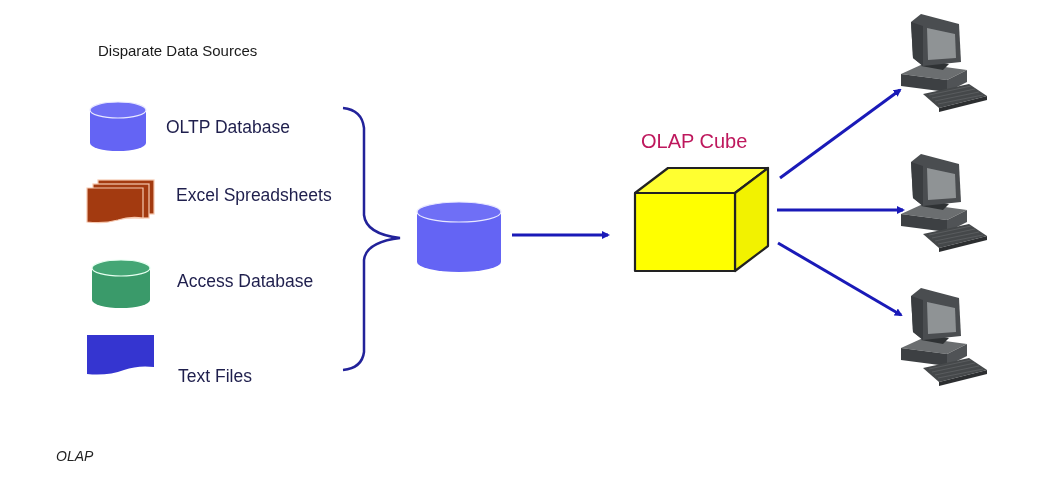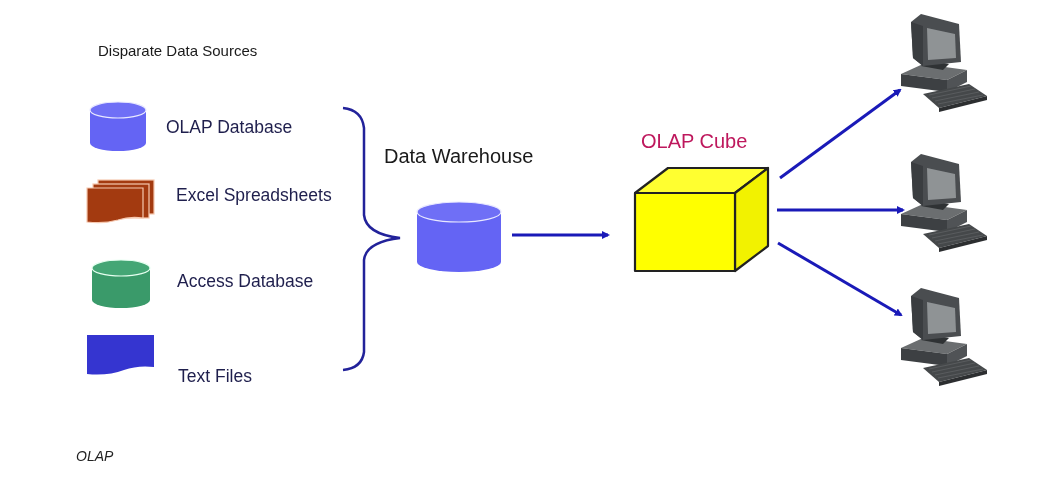--- a/index.html
+++ b/index.html
@@ -3,21 +3,21 @@
 <meta charset="utf-8">
 <style>
   html, body { margin: 0; padding: 0; background: #ffffff; }
   body { width: 1060px; height: 487px; position: relative; overflow: hidden; font-family: "Liberation Sans", sans-serif; }
   #diagram { position: absolute; left: 0; top: 0; width: 1060px; height: 430px; }
   .lbl { position: absolute; white-space: nowrap; font-family: "Liberation Sans", sans-serif; }
   .heading { left: 98px; top: 42px; font-size: 15px; color: #1a1a1a; }
   .src { font-size: 17.5px; color: #1f1f4d; }
   .dw { left: 412px; top: 144px; font-size: 20px; color: #1a1a1a; line-height: 25px; text-align: center; }
   .cube-title { left: 641px; top: 130px; font-size: 20px; color: #be185d; }
-  .caption { left: 56px; top: 448px; font-size: 14px; font-style: italic; color: #222; margin-left: 20px; }
+  .caption { left: 56px; top: 448px; font-size: 14px; font-style: italic; color: #222; }
 </style>
 </head>
 <body>
 
 <svg id="diagram" width="1060" height="430" viewBox="0 0 1060 430" xmlns="http://www.w3.org/2000/svg">
   <defs>
     <marker id="arrowhead" markerWidth="8" markerHeight="8" refX="6" refY="4" orient="auto" markerUnits="userSpaceOnUse">
       <path d="M0,0 L8,4 L0,8 Z" fill="#1a1ab8"></path>
     </marker>
   </defs>
@@ -92,24 +92,23 @@
   <g transform="translate(903,152)">
     <use href="#computer"></use>
   </g>
   <g transform="translate(903,286)">
     <use href="#computer"></use>
   </g>
 </svg>
 
 <div class="lbl heading">Disparate Data Sources</div>
 
-<div class="lbl src" style="left:166px; top:117px;">OLAP Database</div>
+<div class="lbl src" style="left:166px; top:117px;">OLTP Database</div>
 <div class="lbl src" style="left:176px; top:185px;text-align:center;">Excel Spreadsheets</div>
 <div class="lbl src" style="left:177px; top:271px;">Access Database</div>
 <div class="lbl src" style="left:178px; top:366px;">Text Files</div>
 
 <div class="lbl dw">
-  <div style="margin-left:-28px;">Data Warehouse</div>
 </div>
 
 <div class="lbl cube-title">OLAP Cube</div>
 
 <div class="lbl caption">OLAP</div>
 
 </body></html>

